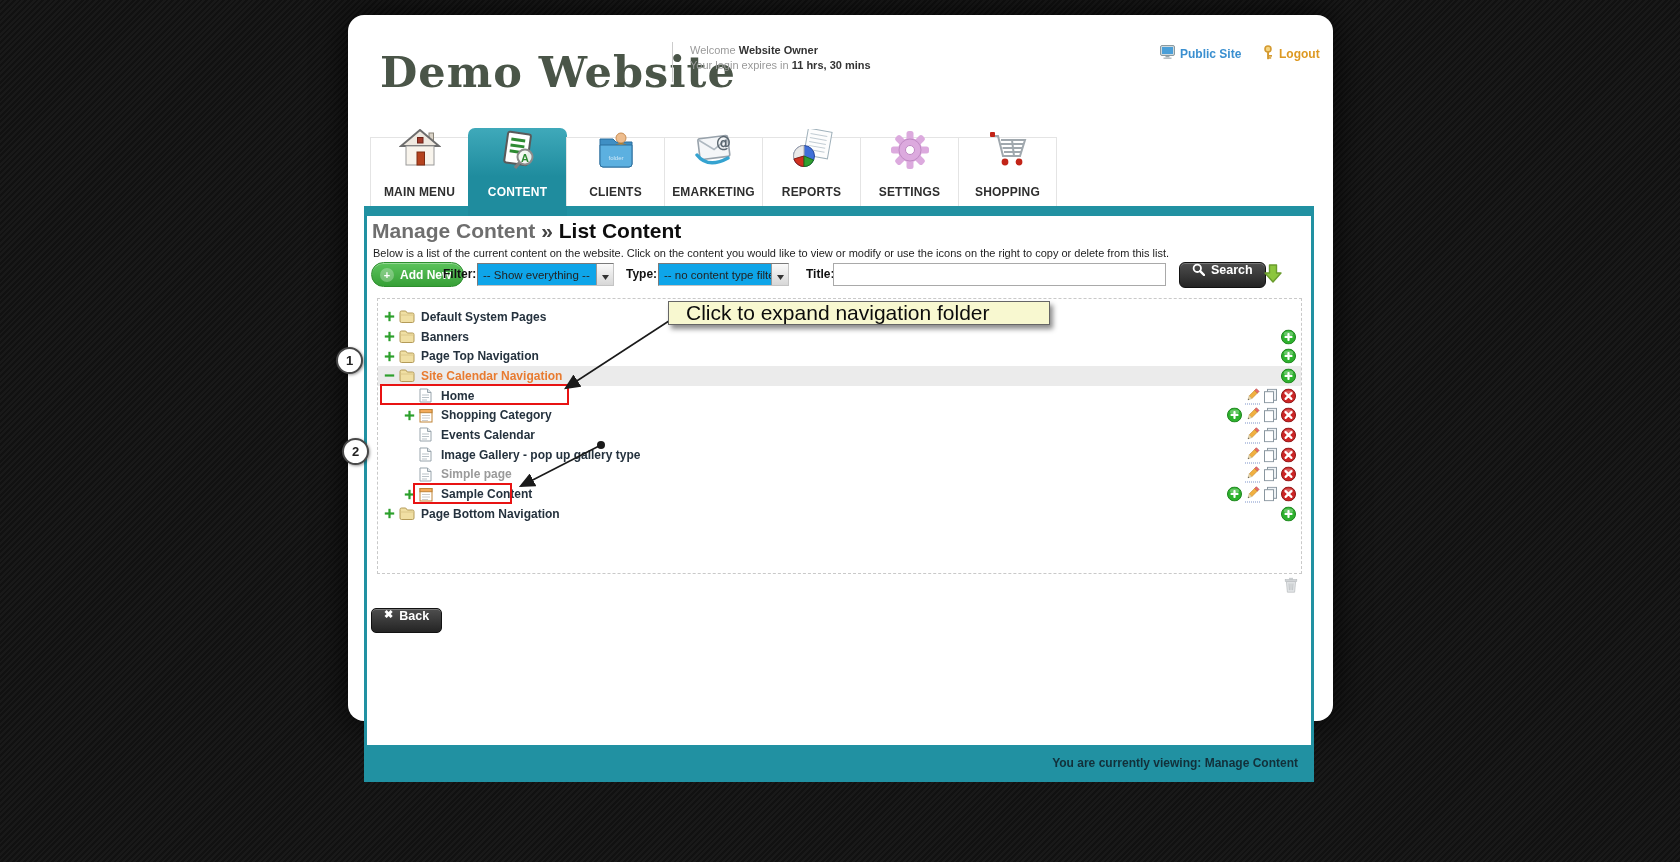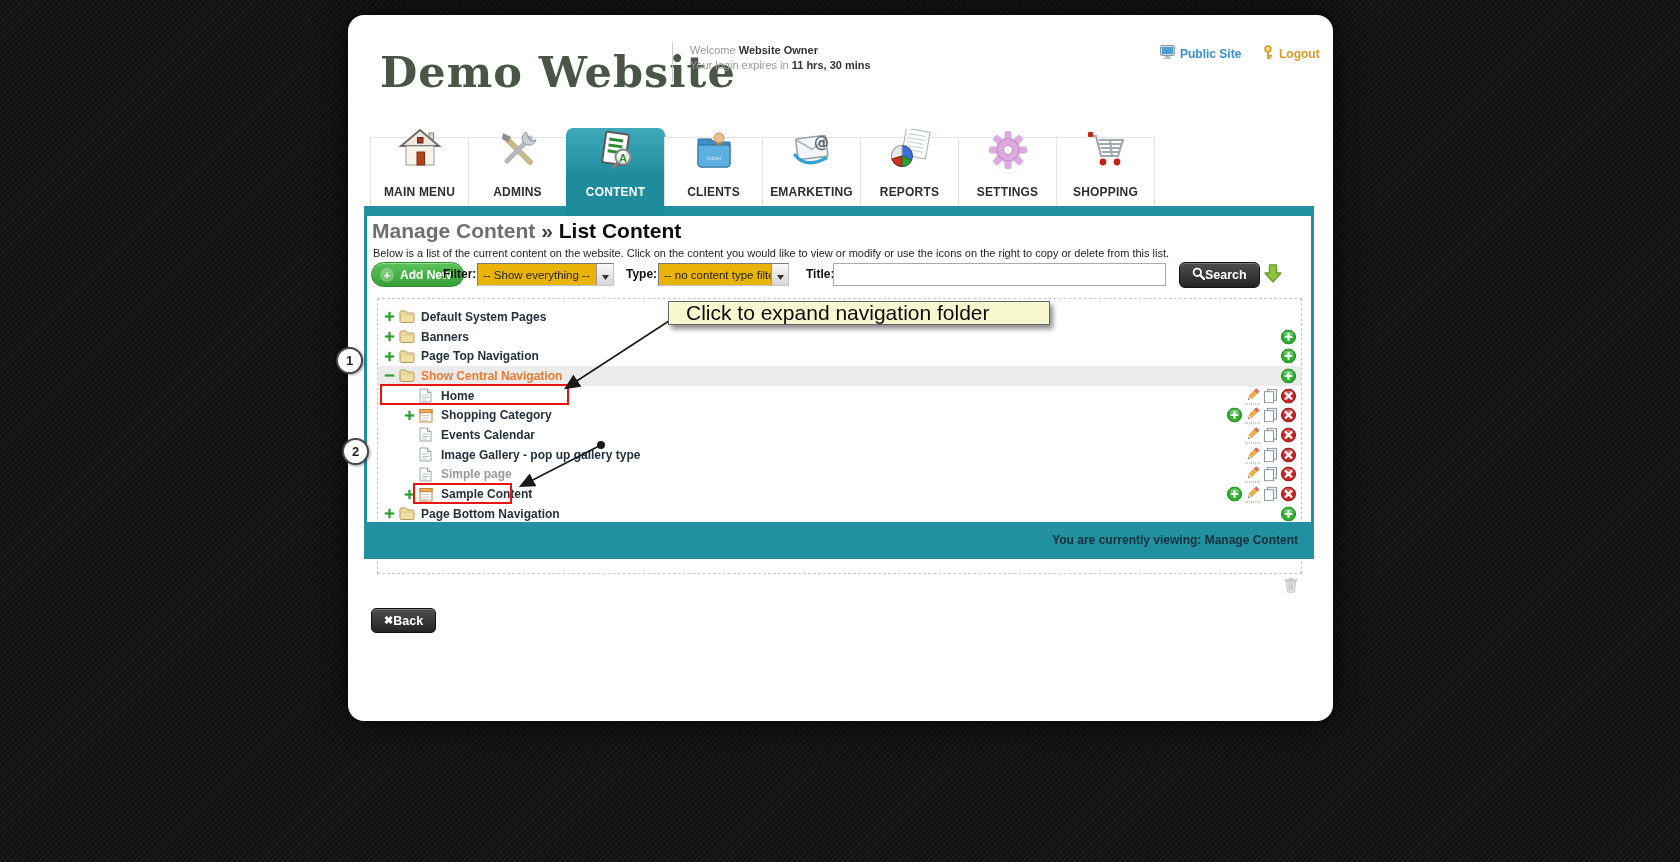--- a/index.html
+++ b/index.html
@@ -36,46 +36,46 @@
   .tab .ticon{position:absolute;top:-9px;left:50%;transform:translateX(-50%)}
   .tab .ticon svg{display:block}
   .tab .tlabel{position:absolute;bottom:7px;width:100%;text-align:center;font-size:12px;
                font-weight:bold;color:#2e2e2e;letter-spacing:.2px}
   .tab.active{margin-top:0;height:88px;border:none;border-radius:7px 7px 0 0;
               background:linear-gradient(#3fa9ba,#1f8c9e 55%,#1f8c9e)}
   .tab.active .ticon{top:2px}
   .tab.active .tlabel{bottom:17px;color:#fff}
 
   
-  .panel{position:absolute;left:16px;top:191px;width:950px;height:353px;background:#fff;
+  .panel{position:absolute;left:16px;top:191px;width:950px;height:576px;background:#fff;
          border-left:3px solid var(--teal);border-right:3px solid var(--teal);
          border-top:10px solid var(--teal);z-index:1}
   .crumbs{position:absolute;left:5px;top:3px;font-size:21px;font-weight:bold;color:#444}
   .crumbs .c-section{color:#6e6e6e}
   .crumbs .c-page{color:#0d0d0d}
   .intro{position:absolute;left:6px;top:31px;font-size:11px;color:#1d1d1d;white-space:nowrap}
 
   
   .btn-green{position:absolute;left:4px;top:46px;height:25px;display:flex;align-items:center;gap:6px;
              padding:0 12px 0 8px;border:1px solid #2e8f2e;border-radius:13px;cursor:pointer;
              background:linear-gradient(#5cc35c,#37a037);color:#fff;font-size:12px;font-weight:bold;
              box-shadow:inset 0 1px 0 rgba(255,255,255,.35)}
   .plus-badge{width:14px;height:14px;border-radius:50%;background:rgba(255,255,255,.28);
               display:flex;align-items:center;justify-content:center;font-size:11px;font-weight:bold;color:#fff}
   .tb-label{position:absolute;top:51px;font-size:12px;font-weight:bold;color:#111}
   .lbl-filter{left:76px}.lbl-type{left:259px}.lbl-title{left:439px}
-  .select{position:absolute;top:47px;height:23px;background:#eab308;display:flex;align-items:center;
+  .select{position:absolute;top:47px;height:23px;background:#0ea5e9;display:flex;align-items:center;
           border:1px solid;border-color:#7a7a7a #c4c4c4 #c4c4c4 #7a7a7a;cursor:pointer}
   .sel-filter{left:110px;width:137px}.sel-type{left:291px;width:131px}
   .select .sel-text{flex:1;font-size:11.5px;color:#222;padding:0 5px;white-space:nowrap;overflow:hidden}
   .select .sel-btn{width:17px;height:100%;border-left:1px solid #999;display:flex;align-items:center;
           justify-content:center;background:linear-gradient(#fafafa,#d7d7d7)}
   .title-input{position:absolute;left:466px;top:47px;width:333px;height:23px;border:1px solid #a9a9a9;
           font-size:12px;padding:0 5px;font-family:"Liberation Sans",sans-serif}
-  .btn-dark{position:absolute;display:flex;align-items:center;height:26px;padding:0 12px;
+  .btn-dark{position:absolute;display:flex;gap:6px;height:26px;padding:0 12px;
           background:linear-gradient(#4e4e4e,#242424);border:1px solid #121212;border-radius:6px;
           color:#fff;font-size:12.5px;font-weight:bold;cursor:pointer;
           box-shadow:inset 0 1px 0 rgba(255,255,255,.25)}
   .btn-search{left:812px;top:46px}
   .green-arrow{position:absolute;left:897px;top:48px;cursor:pointer}
   .btn-back{left:4px;top:392px;border-radius:5px;height:25px}
   .back-x{font-size:11px;line-height:1}
 
   
   .tree{position:absolute;left:10px;top:82px;width:925px;height:276px;border:1px dashed #c9c9c9;
@@ -153,31 +153,20 @@
             <svg width="42" height="38" viewBox="0 0 42 38">
               <rect x="30" y="4" width="4.5" height="9" fill="#d9d2c6" stroke="#8a8478"></rect>
               <polygon points="21,1 40,17 2,17" fill="#efe9e0" stroke="#6d6d6d" stroke-width="2"></polygon>
               <rect x="7" y="17" width="28" height="19" fill="#f8f4ec" stroke="#9a9a9a"></rect>
               <rect x="18" y="23" width="7.5" height="13" fill="#b5431f" stroke="#7e2c12"></rect>
               <rect x="18.5" y="8.5" width="5.5" height="5.5" fill="#a23a2a" stroke="#6d2318"></rect>
             </svg>
           </span>
           <span class="tlabel">MAIN MENU</span>
         </div>
-        <div class="tab">
-          <span class="ticon">
-            <svg width="42" height="40" viewBox="0 0 42 40">
-              <line x1="10" y1="10" x2="33" y2="33" stroke="#c9ba8c" stroke-width="6" stroke-linecap="round"></line>
-              <polygon points="6,4 14,8 11,13 5,10" fill="#8e8e8e"></polygon>
-              <line x1="33" y1="9" x2="10" y2="32" stroke="#b3b9bd" stroke-width="5" stroke-linecap="round"></line>
-              <path d="M29 3 a7 7 0 1 0 10 8 l-5 1 -3 -4 z" fill="#c9cfd3" stroke="#8b9398"></path>
-            </svg>
-          </span>
-          <span class="tlabel">ADMINS</span>
-        </div>
         <div class="tab active">
           <span class="ticon">
             <svg width="42" height="42" viewBox="0 0 42 42">
               <g transform="rotate(8 21 19)">
                 <rect x="9" y="3" width="23" height="31" rx="2" fill="#fff" stroke="#5a5a5a" stroke-width="2"></rect>
                 <line x1="13" y1="10" x2="27" y2="10" stroke="#2e8b33" stroke-width="3"></line>
                 <line x1="13" y1="16" x2="27" y2="16" stroke="#2e8b33" stroke-width="3"></line>
                 <line x1="13" y1="22" x2="23" y2="22" stroke="#2e8b33" stroke-width="3"></line>
               </g>
               <line x1="23" y1="32" x2="18" y2="38" stroke="#7d7d7d" stroke-width="3.4"></line>
@@ -381,21 +370,21 @@
               <svg width="11" height="11" viewBox="0 0 11 11">
                 <rect x="0.8" y="4.4" width="9.4" height="2.2" fill="#2ca02c"></rect>
               </svg>
             </span>
             <span class="nicon">
               <svg width="16" height="15" viewBox="0 0 16 15">
                 <path d="M1 3.5 A1.5 1.5 0 0 1 2.5 2 h4.2 l1.6 2 h5.2 A1.5 1.5 0 0 1 15 5.5 v6.5 a1.5 1.5 0 0 1 -1.5 1.5 h-11 A1.5 1.5 0 0 1 1 12 z" fill="#f0dfa3" stroke="#b49b58"></path>
                 <path d="M1.5 6 h13" stroke="#dcc88a" fill="none"></path>
               </svg>
             </span>
-            <span class="tlbl">Show Central Navigation</span>
+            <span class="tlbl">Site Calendar Navigation</span>
             <span class="acts">
               <span class="act act-add">
                 <svg width="15" height="15" viewBox="0 0 15 15">
                   <circle cx="7.5" cy="7.5" r="7" fill="#2eb22e" stroke="#1d831d"></circle>
                   <ellipse cx="7.5" cy="4.4" rx="4.6" ry="2.4" fill="#ffffff" opacity="0.28"></ellipse>
                   <rect x="6.4" y="3.4" width="2.2" height="8.2" rx="1" fill="#fff"></rect>
                   <rect x="3.4" y="6.4" width="8.2" height="2.2" rx="1" fill="#fff"></rect>
                 </svg>
               </span>
             </span>

